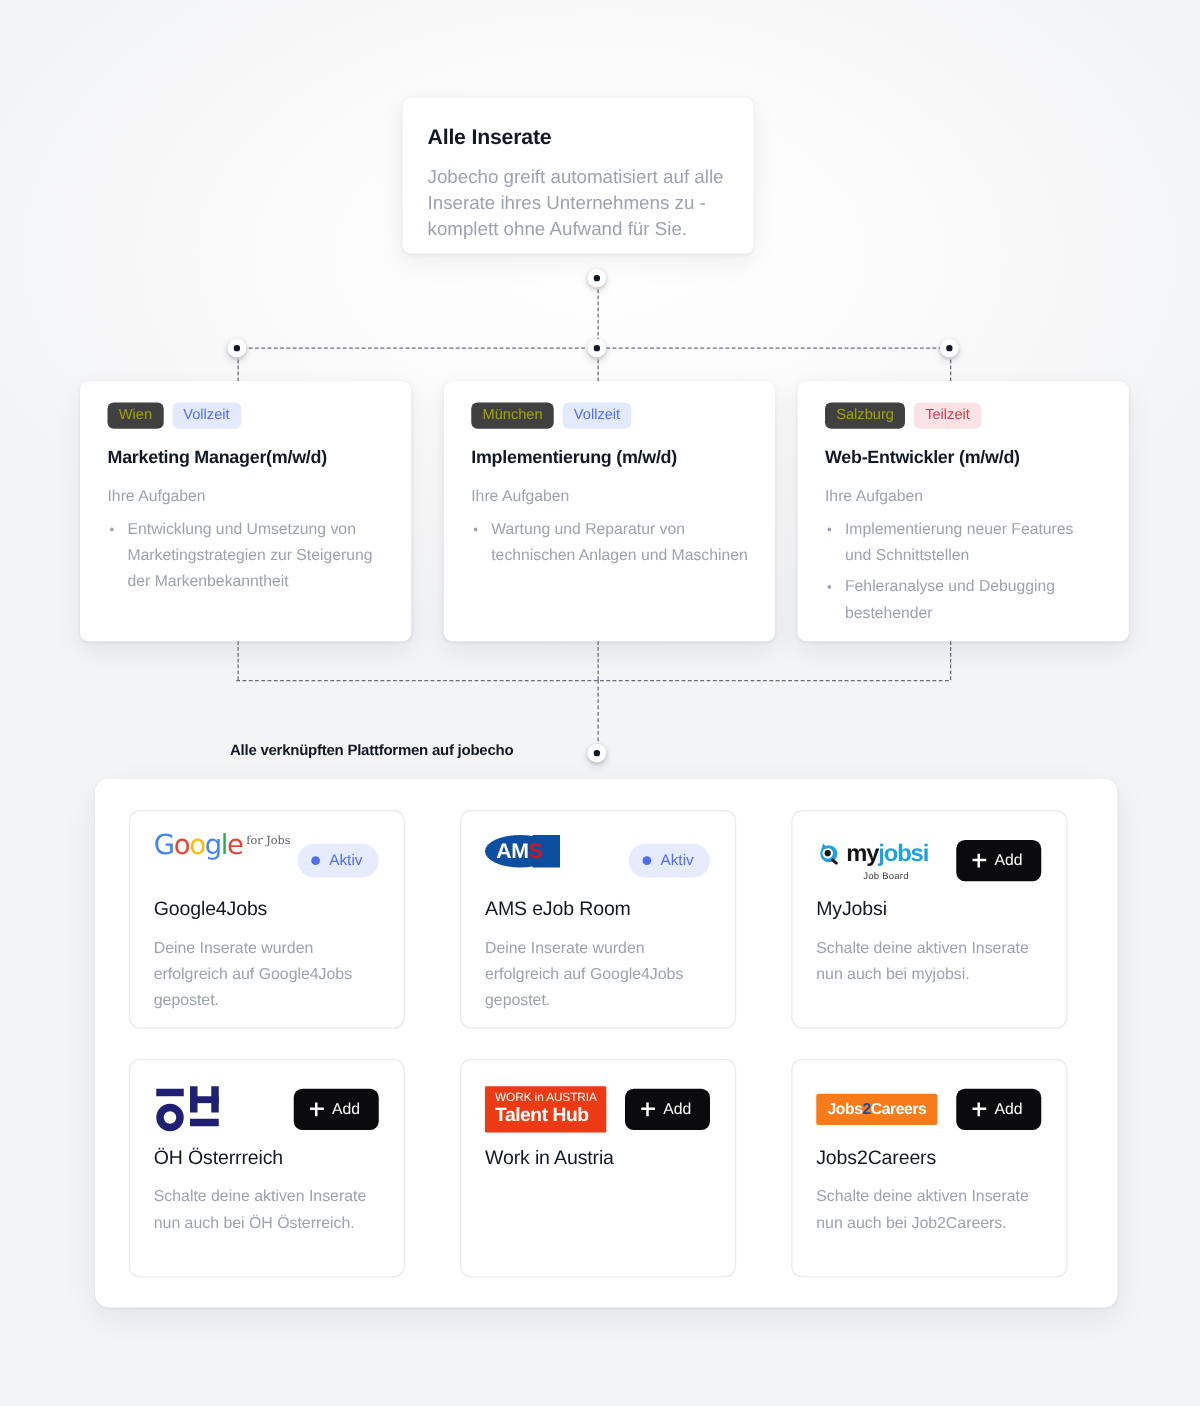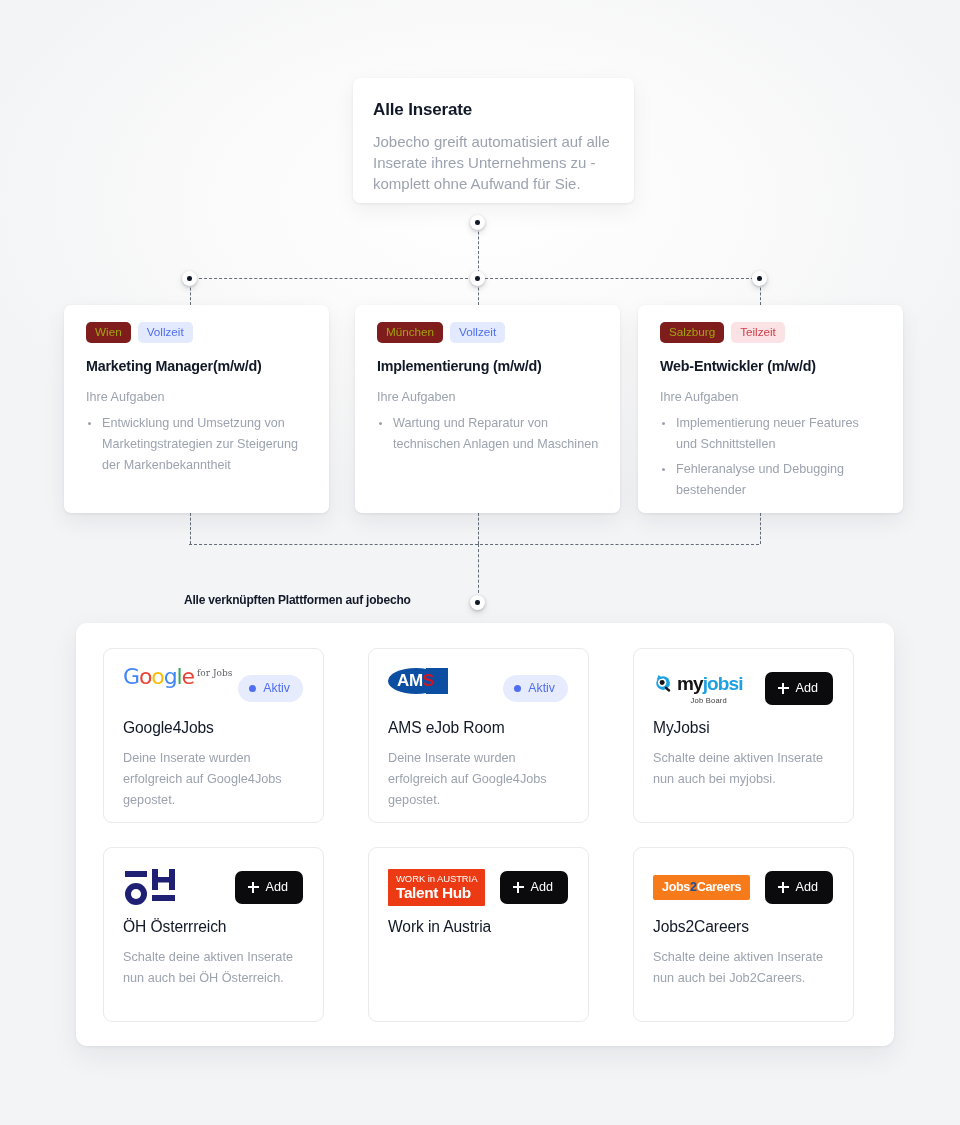--- a/index.html
+++ b/index.html
@@ -16,21 +16,21 @@
     height: 1125px;
     background:
       radial-gradient(ellipse 700px 420px at 50% 18%, #ffffff 0%, #fafafa 40%, #f3f4f6 75%),
       linear-gradient(160deg, #f7f8f9 0%, #f1f2f4 100%);
     overflow: hidden;
   }
 
   
   .hero-card {
     position: absolute;
-    left: 353px; top: 78px;
+    left: 322px; top: 78px;
     width: 281px; height: 125px;
     background: #ffffff;
     border-radius: 7px;
     box-shadow: 0 1px 3px rgba(16,24,40,.07), 0 8px 22px rgba(16,24,40,.06);
     padding: 22px 22px 0 20px;
   }
   .hero-title {
     font-size: 17px;
     font-weight: 700;
     color: #111827;
@@ -88,21 +88,21 @@
   .job-card.c1 { left: 355px; }
   .job-card.c2 { left: 638px; }
   .tags { display: flex; gap: 7px; margin-bottom: 15px; }
   .tag {
     font-size: 11.7px;
     padding: 4px 9px 5px;
     border-radius: 5px;
     line-height: 1;
     font-weight: 400;
   }
-  .tag-loc { background: #7f1d1d; color: #a3a308; }
+  .tag-loc { background: #404040; color: #a3a308; }
   .tag-full { background: #e3eafd; color: #4f6ef0; }
   .tag-part { background: #fbe3e5; color: #cd3f48; }
   .job-title {
     font-size: 14.3px;
     font-weight: 700;
     color: #111827;
     letter-spacing: -.2px;
     margin-bottom: 16px;
   }
   .job-label {

